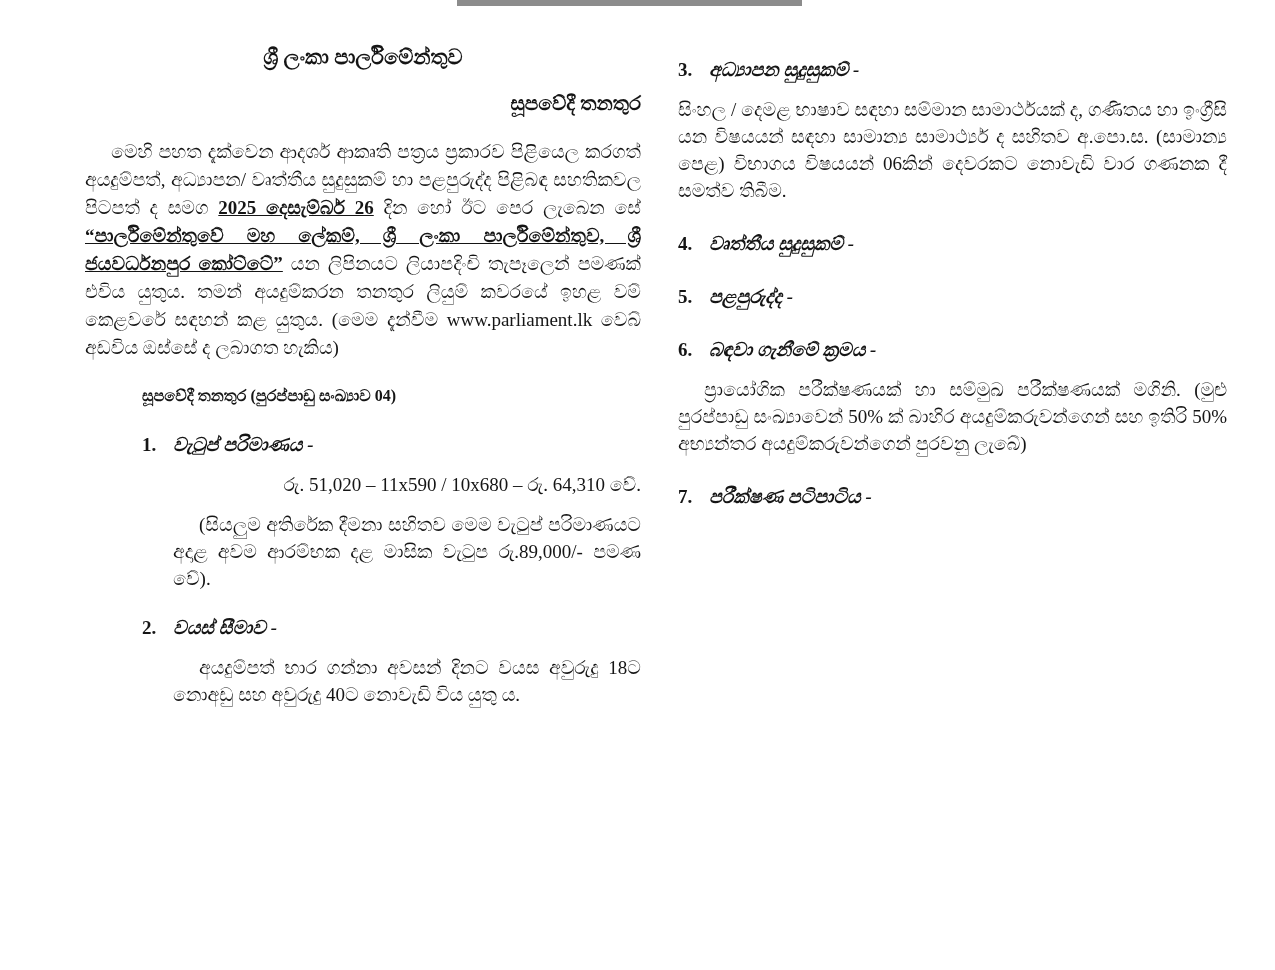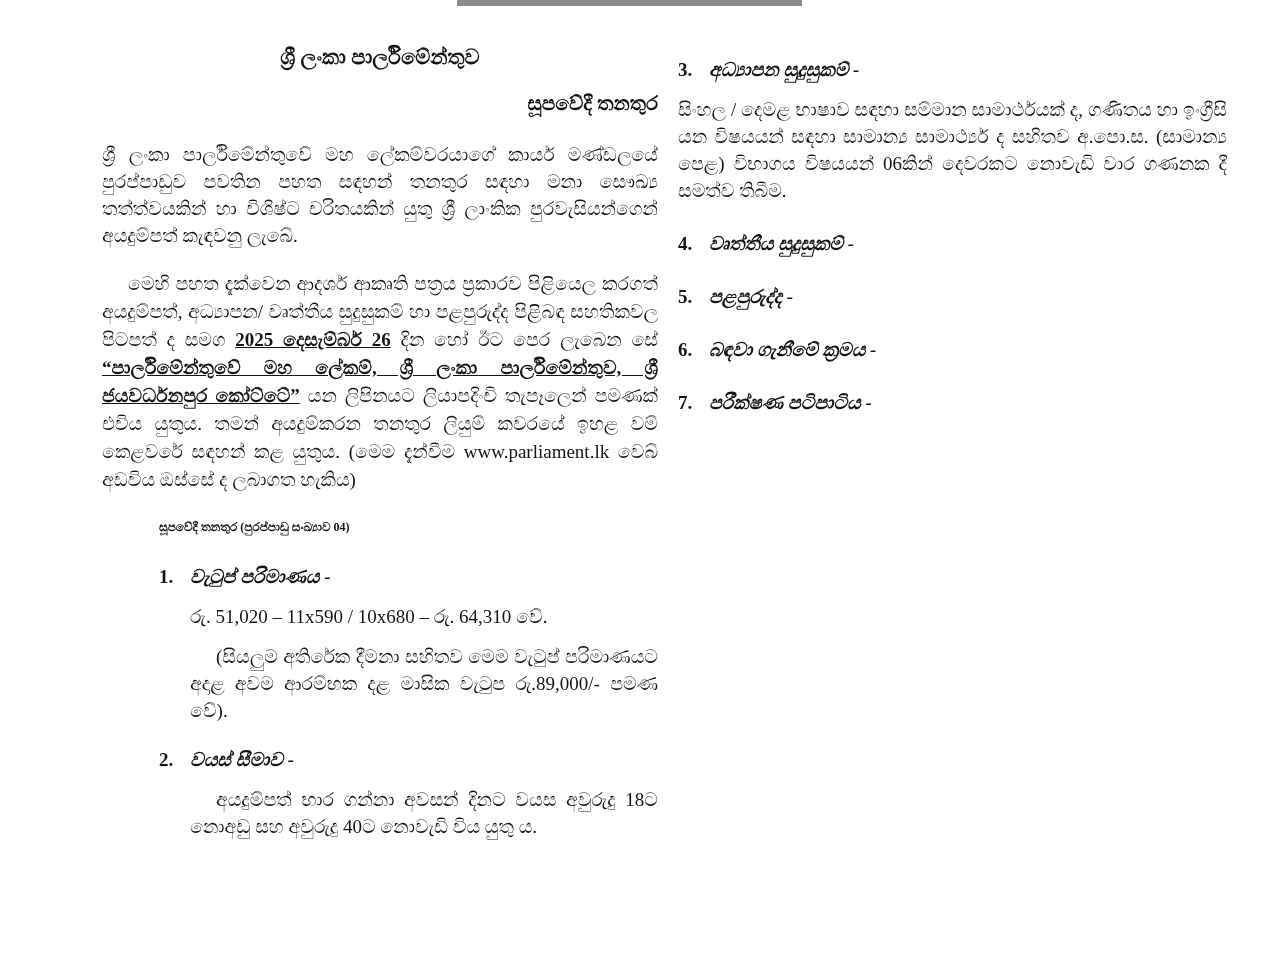--- a/index.html
+++ b/index.html
@@ -6,56 +6,55 @@
   body{
     width:1275px;height:970px;position:relative;background:#ffffff;
     font-family:"Liberation Serif","DejaVu Serif",serif;
     color:#151515;overflow:hidden;
   }
   .topbar{
     position:absolute;left:457px;top:0;width:345px;height:6px;
     background:#8c8c8c;
   }
   .col{position:absolute;top:0;font-size:19px;line-height:27px;}
-  .col-left{left:102px;width:556px;}
+  .col-left{left:85px;width:556px;}
   .col-right{left:678px;width:549px;}
   h1,h2,h3,p{margin:0;font-weight:normal;}
   .doc-title{font-size:21px;font-weight:bold;text-align:center;margin-top:44px;}
   .doc-subtitle{font-size:20px;font-weight:bold;text-align:right;margin-top:19px;}
   .just{text-align:justify;}
   .intro{margin-top:24px;}
   .p2{margin-top:21px;line-height:28px;}
   .p2 .b{font-weight:bold;text-decoration:underline;}
   .indent{text-indent:26px;}
-  .section-heading{font-size:12px;font-weight:bold;margin-top:20px;margin-left:57px;}
+  .section-heading{font-size:16px;font-weight:bold;margin-top:20px;margin-left:57px;}
   .item{margin-top:22px;}
   .item-head{display:flex;}
   .col-left .item-head{margin-left:57px;}
   .item-num{font-weight:bold;width:31px;flex:0 0 31px;}
   .item-title{font-weight:bold;font-style:italic;}
   .col-left .item-body{margin-left:88px;}
   .col-right .item-body{margin-left:0;}
   .item-body p{margin-top:13px;}
-  .salary{text-align:left;margin-top:16px;}
+  .salary{text-align:right;margin-top:16px;}
   .noindent{text-indent:0;}
   .loose{line-height:36px;}
   .col-right .item{margin-top:26px;}
   .col-right .item-first{margin-top:56px;}
   .col-right .item-body{margin-top:4px;}
 </style>
 </head>
 <body>
 
 <div class="topbar"></div>
 
 <div class="col col-left">
   <h1 class="doc-title">ශ්‍රී ලංකා පාර්ලිමේන්තුව</h1>
   <h2 class="doc-subtitle">සූපවේදී තනතුර</h2>
 
-  <p class="just intro">ශ්‍රී ලංකා පාර්ලිමේන්තුවේ මහ ලේකම්වරයාගේ කාර්ය මණ්ඩලයේ පුරප්පාඩුව පවතින පහත සඳහන් තනතුර සඳහා මනා සෞඛ්‍ය තත්ත්වයකින් හා විශිෂ්ට චරිතයකින් යුතු ශ්‍රී ලාංකික පුරවැසියන්ගෙන් අයදුම්පත් කැඳවනු ලැබේ.</p>
 
   <p class="just p2 indent"><span>මෙහි පහත දැක්වෙන ආදර්ශ ආකෘති පත්‍රය ප්‍රකාරව පිළියෙල කරගත් අයදුම්පත්, අධ්‍යාපන/ වෘත්තීය සුදුසුකම් හා පළපුරුද්ද පිළිබඳ සහතිකවල පිටපත් ද සමග </span><span class="b">2025 දෙසැම්බර් 26</span><span> දින හෝ ඊට පෙර ලැබෙන සේ </span><span class="b">“පාර්ලිමේන්තුවේ මහ ලේකම්, ශ්‍රී ලංකා පාර්ලිමේන්තුව, ශ්‍රී ජයවර්ධනපුර කෝට්ටේ”</span><span> යන ලිපිනයට ලියාපදිංචි තැපෑලෙන් පමණක් එවිය යුතුය. තමන් අයදුම්කරන තනතුර ලියුම් කවරයේ ඉහළ වම් කෙළවරේ සඳහන් කළ යුතුය. (මෙම දැන්වීම www.parliament.lk වෙබ් අඩවිය ඔස්සේ ද ලබාගත හැකිය)</span></p>
 
   <h3 class="section-heading">සූපවේදී තනතුර (පුරප්පාඩු සංඛ්‍යාව 04)</h3>
 
   <div class="item">
     <div class="item-head">
       <span class="item-num">1.</span>
       <span class="item-title">වැටුප් පරිමාණය -</span>
     </div>
@@ -100,20 +99,23 @@
       <span class="item-num">5.</span>
       <span class="item-title">පළපුරුද්ද -</span>
     </div>
   </div>
 
   <div class="item">
     <div class="item-head">
       <span class="item-num">6.</span>
       <span class="item-title">බඳවා ගැනීමේ ක්‍රමය -</span>
     </div>
+    <div class="item-body">
+      <p class="just indent">ප්‍රායෝගික පරීක්ෂණයක් හා සම්මුඛ පරීක්ෂණයක් මගිනි. (මුළු පුරප්පාඩු සංඛ්‍යාවෙන් 50% ක් බාහිර අයදුම්කරුවන්ගෙන් සහ ඉතිරි 50% අභ්‍යන්තර අයදුම්කරුවන්ගෙන් පුරවනු ලැබේ)</p>
+    </div>
   </div>
 
   <div class="item">
     <div class="item-head">
       <span class="item-num">7.</span>
       <span class="item-title">පරීක්ෂණ පටිපාටිය -</span>
     </div>
   </div>
 
 </div>

